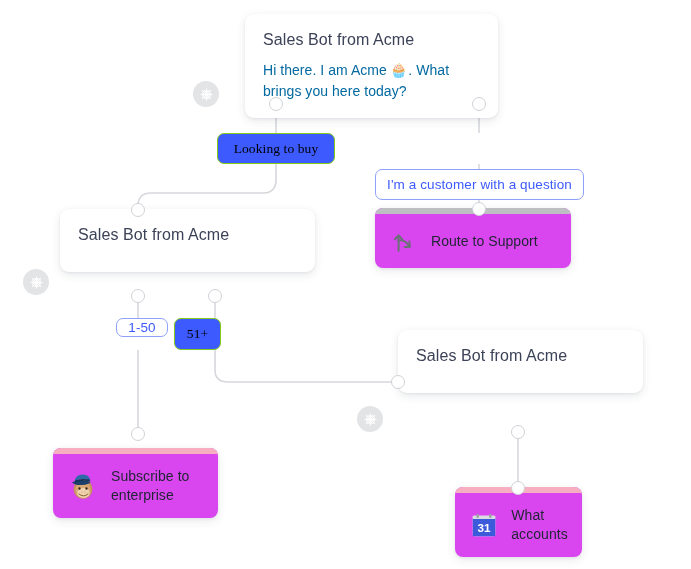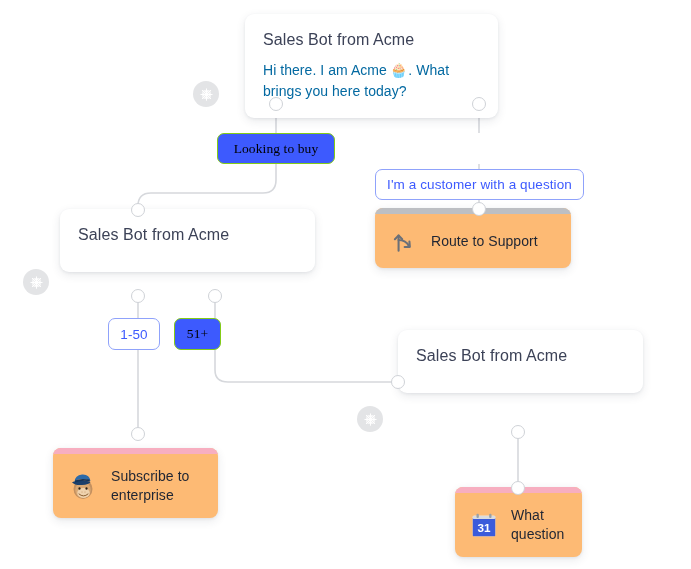--- a/index.html
+++ b/index.html
@@ -47,21 +47,21 @@
     position:absolute;box-sizing:border-box;
     display:flex;align-items:center;justify-content:center;
     border-radius:7px;font-size:13.5px;letter-spacing:.1px;
     z-index:5;white-space:nowrap;
   }
   .chip.solid{background:#3d5afe;color:#000000;border:1px solid #84cc16;font-family:Liberation Serif, serif;}
   .chip.outline{background:#ffffff;color:#3d5afe;border:1px solid #8fa2fb;}
 
   
   .act-card{
-    position:absolute;background:#fdba74;border-radius:8px;overflow:hidden;
+    position:absolute;background:#d946ef;border-radius:8px;overflow:hidden;
     box-shadow:0 3px 10px rgba(35,45,70,.10),0 1px 3px rgba(35,45,70,.07);
     z-index:4;box-sizing:border-box;
   }
   .act-bar{height:6px;width:100%;}
   .act-bar.grey{background:#bdbfc3;}
   .act-bar.pink{background:#f7aec0;}
   .act-inner{display:flex;align-items:center;gap:14px;padding:14px 16px;}
   .act-label{font-size:14px;color:#1f2533;line-height:1.35;letter-spacing:.05px;}
 
   
@@ -156,21 +156,21 @@
       <line x1="3" y1="12" x2="21" y2="12"></line>
       <line x1="5.6" y1="5.6" x2="18.4" y2="18.4"></line>
       <line x1="18.4" y1="5.6" x2="5.6" y2="18.4"></line>
       <polyline points="9.3,5.6 12,8.3 14.7,5.6"></polyline>
       <polyline points="9.3,18.4 12,15.7 14.7,18.4"></polyline>
       <polyline points="5.6,9.3 8.3,12 5.6,14.7"></polyline>
       <polyline points="18.4,9.3 15.7,12 18.4,14.7"></polyline>
     </svg>
   </div>
 
-  <div class="chip outline" style="left:108px;top:318px;width:52px;height:32px;justify-content:center;">
+  <div class="chip outline" style="left:116px;top:318px;width:52px;height:19px;justify-content:center;">
     <span>1-50</span>
   </div>
 
   <div class="chip solid" style="left:174px;top:318px;width:47px;height:32px;">
     <span>51+</span>
   </div>
 
   <div class="node msg-card" style="left:398px;top:330px;width:245px;">
     <p class="msg-from">Sales Bot from Acme</p>
   </div>
@@ -214,27 +214,27 @@
 
         <path d="M16 21 Q26 16 45 19 L46 23 Q32 19 16 25 Z" fill="#14335a"></path>
       </svg>
       <span class="act-label"><span>Subscribe to</span><br><span>enterprise</span></span>
     </div>
   </div>
   <div class="port" style="left:131px;top:427px;"></div>
 
   <div class="act-card" style="left:455px;top:487px;width:127px;">
     <div class="act-bar pink"></div>
-    <div class="act-inner" style="padding:13px 14px;gap:12px;">
+    <div class="act-inner" style="padding:13px 14px;gap:12px;justify-content:center;">
       <svg class="icon" width="30" height="30" viewBox="0 0 64 64">
         <rect x="8" y="12" width="48" height="44" rx="3" fill="#ffffff"></rect>
         <rect x="8" y="16" width="48" height="40" rx="2" fill="#3b5bdb"></rect>
         <rect x="8" y="12" width="48" height="7" rx="2" fill="#dadce0"></rect>
         <rect x="16" y="8" width="5" height="9" rx="2.2" fill="#9aa0a6"></rect>
         <rect x="43" y="8" width="5" height="9" rx="2.2" fill="#9aa0a6"></rect>
         <text x="32" y="46" font-family="Liberation Sans, sans-serif" font-size="25" font-weight="bold" fill="#ffffff" text-anchor="middle">31</text>
       </svg>
-      <span class="act-label"><span>What</span><br><span>question</span></span>
+      <span class="act-label"><span>What</span><br><span>accounts</span></span>
     </div>
   </div>
   <div class="port" style="left:511px;top:481px;"></div>
 
 </div>
 
 </body></html>

